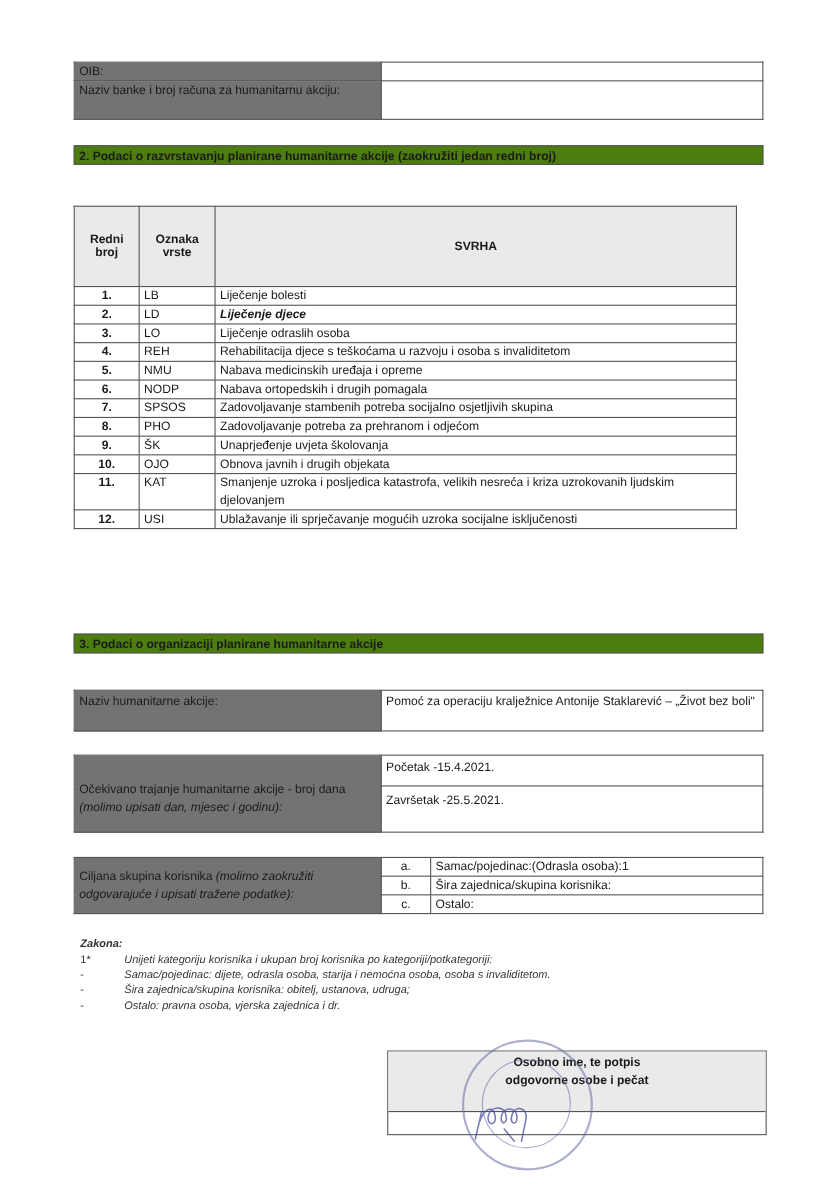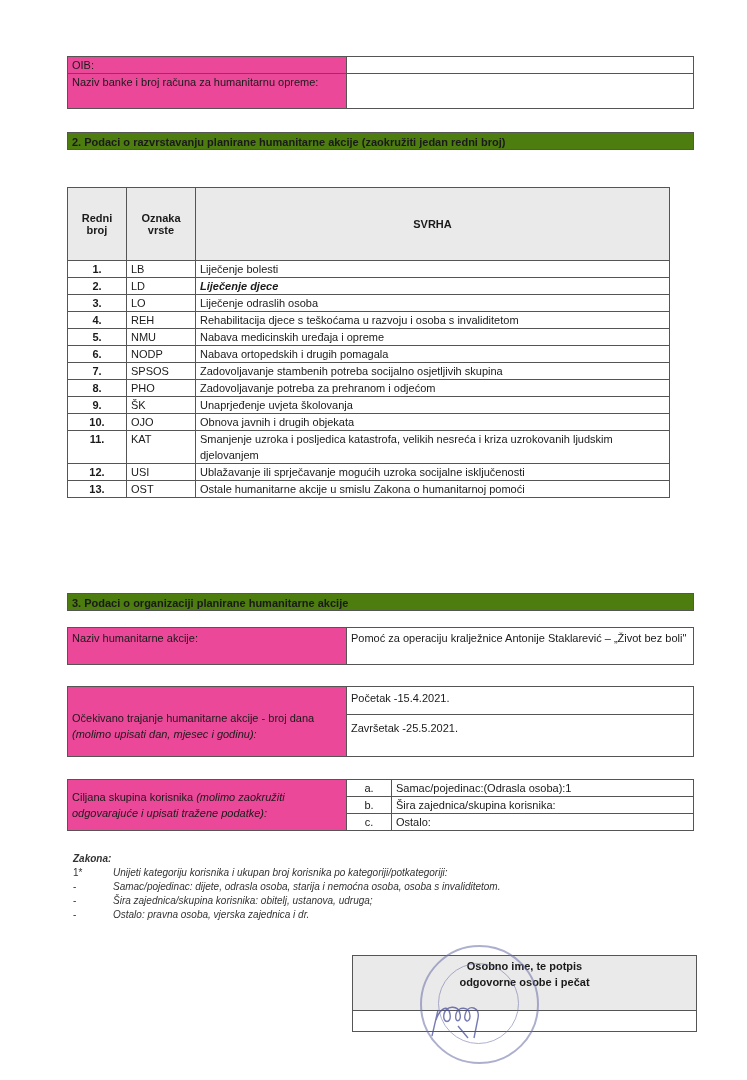--- a/index.html
+++ b/index.html
@@ -3,21 +3,21 @@
 <meta charset="utf-8">
 <style>
   html, body { margin: 0; padding: 0; }
   body {
     width: 747px; height: 1080px; background: #ffffff; position: relative; overflow: hidden;
     font-family: "Liberation Sans", sans-serif; color: #1a1a1a; font-size: 11px;
   }
   .abs { position: absolute; }
   table { border-collapse: collapse; }
   td, th { border: 1px solid #555; padding: 0 4px; vertical-align: top; }
-  .grey { background: #ec4899; }
+  .grey { background: #737373; }
   .section-bar {
     position: absolute; left: 67px; width: 627px; height: 18px; border: 1px solid #555;
     background: #4d7c0f; font-weight: bold; font-size: 11px; line-height: 18px; padding-left: 4px; box-sizing: border-box;
   }
   #top-table { left: 67px; top: 56px; width: 627px; }
   #top-table td { height: 16px; line-height: 16px; }
   #class-table { left: 67px; top: 187px; width: 603px; font-size: 11px; }
   #class-table th { background: #eaeaea; font-weight: bold; text-align: center; vertical-align: middle; height: 72px; }
   #class-table td { line-height: 16px; height: 16px; }
   #class-table td.num { text-align: center; font-weight: bold; width: 50px; }
@@ -37,21 +37,21 @@
 </head>
 <body>
 
 <table id="top-table" class="abs">
   <tbody>
       <tr>
     <td class="grey" style="width:270px">OIB:</td>
     <td></td>
   </tr>
   <tr>
-    <td class="grey" style="height:34px">Naziv banke i broj računa za humanitarnu opreme:</td>
+    <td class="grey" style="height:34px">Naziv banke i broj računa za humanitarnu akciju:</td>
     <td></td>
   </tr>
 </tbody>
   </table>
 
 <div class="section-bar" style="top:132px">2.  Podaci o razvrstavanju planirane humanitarne akcije (zaokružiti jedan redni broj)</div>
 
 <table id="class-table" class="abs">
   <thead>
     <tr>
@@ -114,29 +114,24 @@
       <tr>
         <td class="num">11.</td>
         <td class="code">KAT</td>
         <td>Smanjenje uzroka i posljedica katastrofa, velikih nesreća i kriza uzrokovanih ljudskim djelovanjem</td>
       </tr>
       <tr>
         <td class="num">12.</td>
         <td class="code">USI</td>
         <td>Ublažavanje ili sprječavanje mogućih uzroka socijalne isključenosti</td>
       </tr>
-      <tr>
-        <td class="num">13.</td>
-        <td class="code">OST</td>
-        <td>Ostale humanitarne akcije u smislu Zakona o humanitarnoj pomoći</td>
-      </tr>
     </tbody>
 </table>
 
-<div class="section-bar" style="top:593px">3. Podaci o organizaciji planirane humanitarne akcije</div>
+<div class="section-bar" style="top:576px">3. Podaci o organizaciji planirane humanitarne akcije</div>
 
 <table class="abs box-table" style="top:627px">
   <tbody>
       <tr>
     <td class="grey" style="width:270px;height:34px;padding-top:2px">Naziv humanitarne  akcije:</td>
     <td style="padding-top:2px">Pomoć za operaciju kralježnice Antonije Staklarević – „Život bez boli"</td>
   </tr>
 </tbody>
   </table>
 

